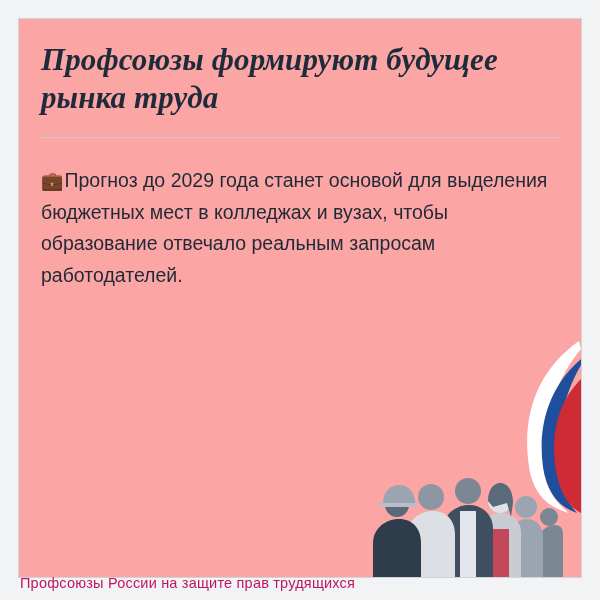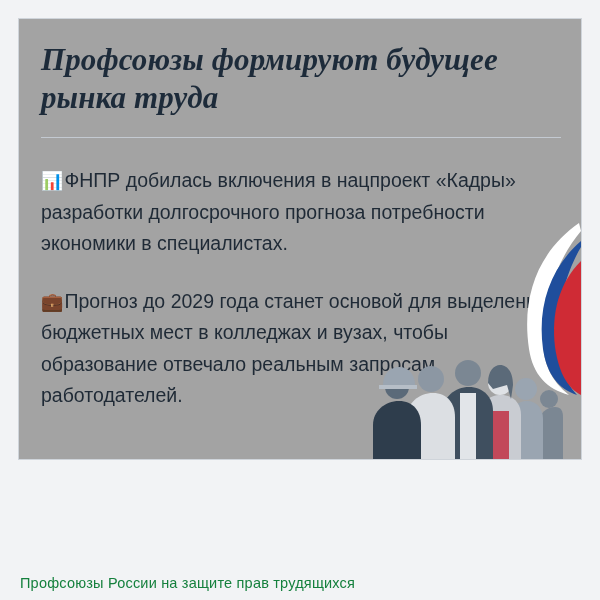--- a/index.html
+++ b/index.html
@@ -18,22 +18,22 @@
     width: 600px;
     height: 600px;
     background: #f2f3f5;
     box-sizing: border-box;
   }
   .card {
     position: absolute;
     left: 18px;
     top: 18px;
     width: 564px;
-    height: 442px;
-    background: #a3a3a3;
+    height: 560px;
+    background: #fca5a5;
     border: 1px solid #cfd4da;
     box-sizing: border-box;
     overflow: hidden;
   }
   .card-inner {
     position: relative;
     width: 100%;
     height: 100%;
   }
   .title {
@@ -76,21 +76,21 @@
   .emoji {
     font-size: 18px;
     margin-right: 1px;
     color: #2b3a48;
   }
   .footer {
     position: absolute;
     left: 20px;
     bottom: 9px;
     font-size: 14.5px;
-    color: #15803d;
+    color: #be185d;
     letter-spacing: 0.2px;
   }
   
   .ribbon {
     position: absolute;
     right: 0;
     bottom: 62px;
     width: 130px;
     height: 180px;
     pointer-events: none;
@@ -109,21 +109,20 @@
 
 <div class="canvas">
   <div class="card">
     <div class="card-inner">
 
       <div class="title">Профсоюзы формируют будущее рынка труда</div>
 
       <div class="divider"></div>
 
       <div class="body">
-        <p class="para"><span class="emoji">📊</span><span>ФНПР добилась включения в нацпроект «Кадры» разработки долгосрочного прогноза потребности экономики в специалистах.</span></p>
         <p class="para"><span class="emoji">💼</span><span>Прогноз до 2029 года станет основой для выделения бюджетных мест в колледжах и вузах, чтобы образование отвечало реальным запросам работодателей.</span></p>
       </div>
 
       <svg class="ribbon" viewBox="0 0 130 180">
         <path d="M128 6 C88 34, 70 78, 78 132 C82 158, 96 172, 118 178 C100 164, 92 146, 92 124 C92 80, 108 40, 130 14 Z" fill="#ffffff"></path>
         <path d="M130 24 C100 50, 86 88, 92 132 C96 158, 108 172, 126 178 C112 162, 106 144, 106 122 C106 84, 118 50, 130 30 Z" fill="#1f4e9c"></path>
         <path d="M130 44 C108 66, 100 96, 104 130 C108 158, 118 172, 130 178 Z" fill="#cf2b35"></path>
       </svg>
 
       <svg class="people" viewBox="0 0 260 120">

